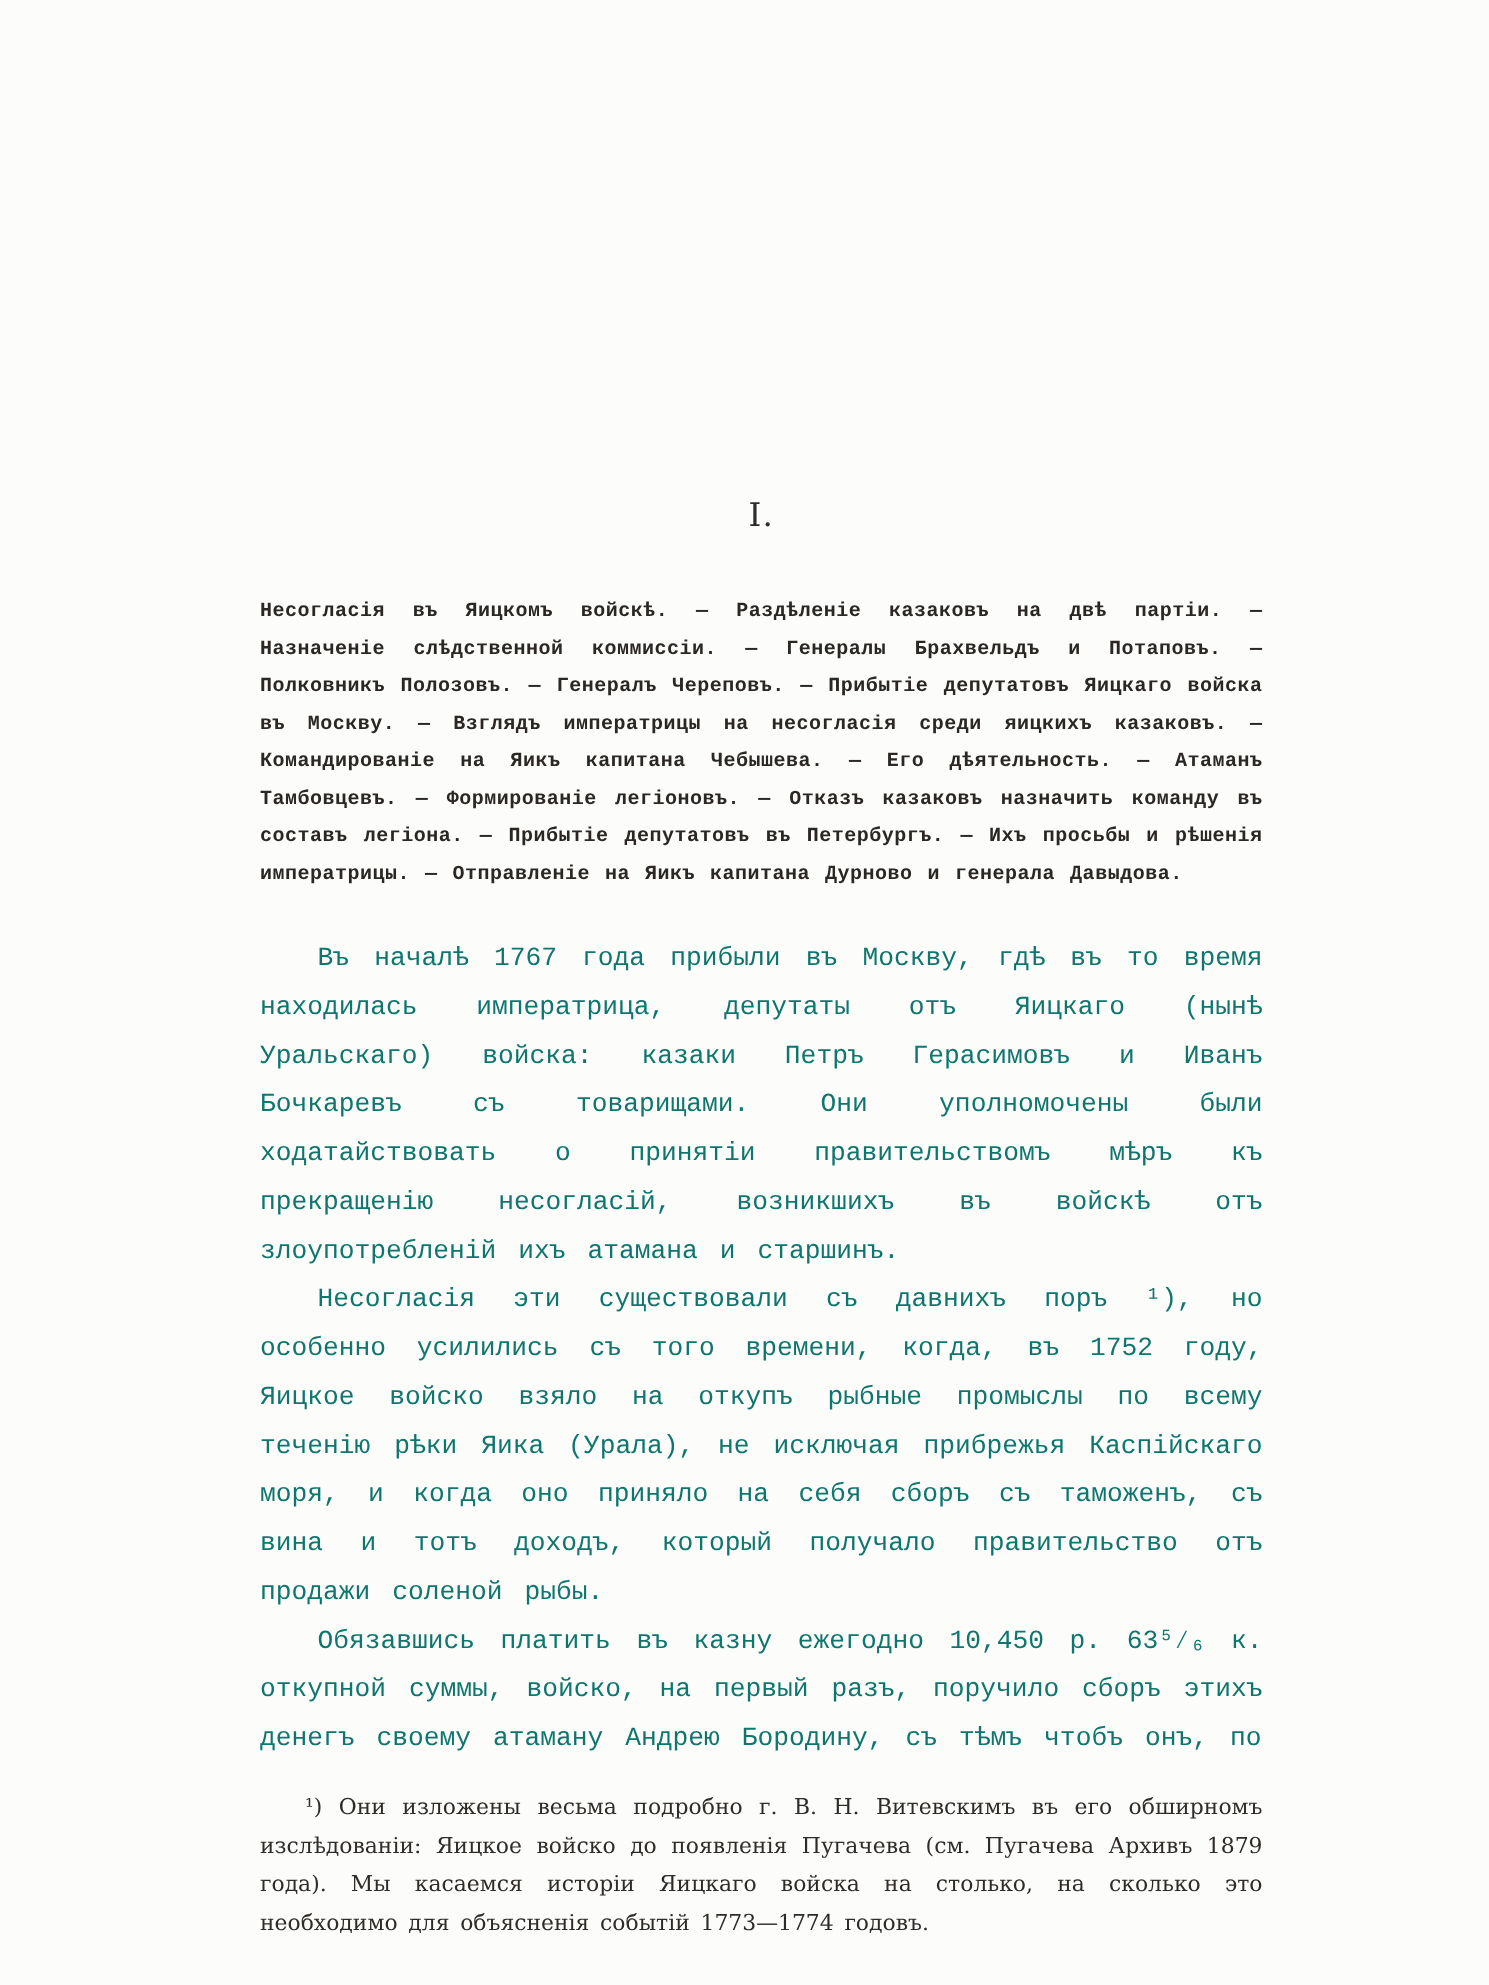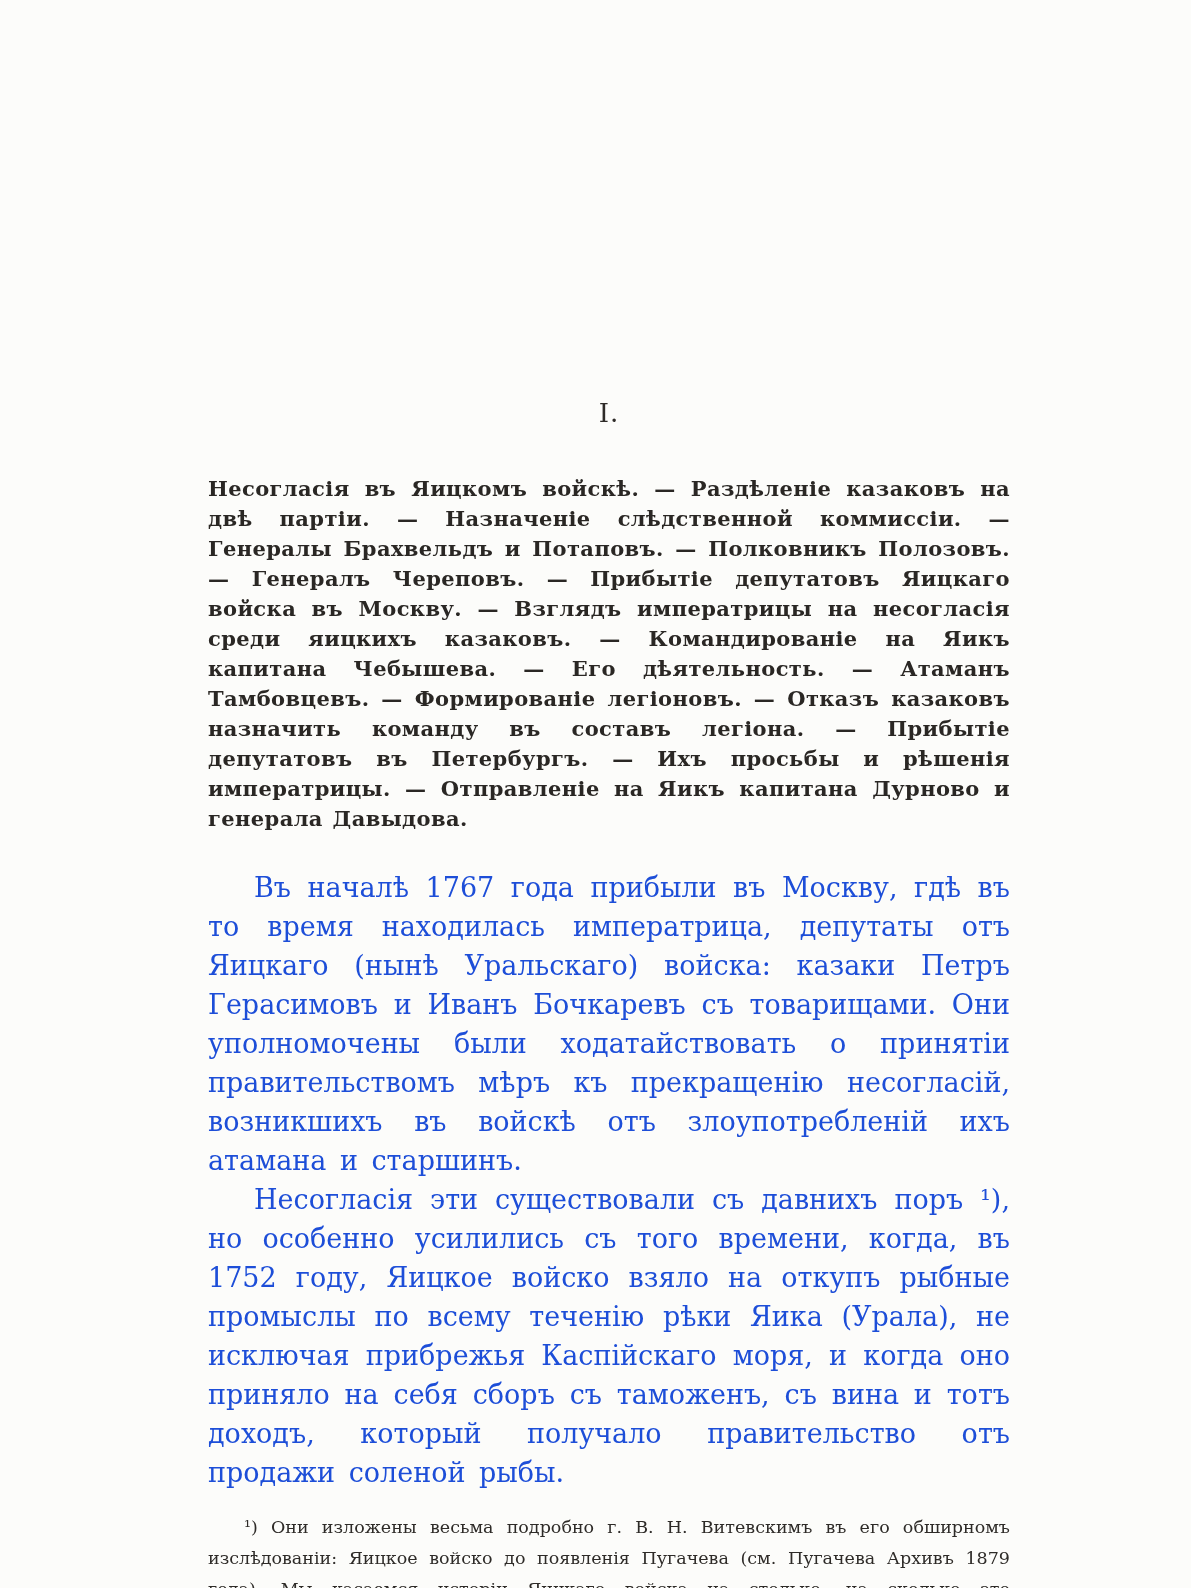--- a/index.html
+++ b/index.html
@@ -25,40 +25,42 @@
   }
   .chapter-number {
     text-align: center;
     font-size: 26px;
     line-height: 30px;
     letter-spacing: 1px;
     margin: 0 0 46px 0;
     font-weight: normal;
   }
   .chapter-summary {
-    font-size: 21px;
+    font-size: 16px;
     line-height: 30px;
     font-weight: bold;
     text-align: justify;
     letter-spacing: 0.4px;
     word-spacing: 2px;
     margin: 0 0 16px 0;
     color: #2a2724;
+    font-family: Liberation Mono, monospace;
   }
   .body-text {
     margin-top: 34px;
   }
   .body-text p {
-    font-size: 27px;
+    font-size: 21px;
     line-height: 39px;
     text-align: justify;
     word-spacing: 5px;
     text-indent: 46px;
     margin: 0;
-    color: #1d4ed8;
+    color: #0f766e;
+    font-family: Liberation Mono, monospace;
   }
   .footnote {
     margin-top: 20px;
     font-size: 17.5px;
     line-height: 31px;
     text-align: justify;
     text-indent: 36px;
     word-spacing: 3px;
     color: #2e2b28;
   }
@@ -71,18 +73,19 @@
 <div class="page">
   <div class="text-block">
 
     <div class="chapter-number">I.</div>
 
     <p class="chapter-summary">Несогласія въ Яицкомъ войскѣ. — Раздѣленіе казаковъ на двѣ партіи. — Назначеніе слѣдственной коммиссіи. — Генералы Брахвельдъ и Потаповъ. — Полковникъ Полозовъ. — Генералъ Череповъ. — Прибытіе депутатовъ Яицкаго войска въ Москву. — Взглядъ императрицы на несогласія среди яицкихъ казаковъ. — Командированіе на Яикъ капитана Чебышева. — Его дѣятельность. — Атаманъ Тамбовцевъ. — Формированіе легіоновъ. — Отказъ казаковъ назначить команду въ составъ легіона. — Прибытіе депутатовъ въ Петербургъ. — Ихъ просьбы и рѣшенія императрицы. — Отправленіе на Яикъ капитана Дурново и генерала Давыдова.</p>
 
     <div class="body-text">
       <p>Въ началѣ 1767 года прибыли въ Москву, гдѣ въ то время находилась императрица, депутаты отъ Яицкаго (нынѣ Уральскаго) войска: казаки Петръ Герасимовъ и Иванъ Бочкаревъ съ товарищами. Они уполномочены были ходатайствовать о принятіи правительствомъ мѣръ къ прекращенію несогласій, возникшихъ въ войскѣ отъ злоупотребленій ихъ атамана и старшинъ.</p>
       <p>Несогласія эти существовали съ давнихъ поръ ¹), но особенно усилились съ того времени, когда, въ 1752 году, Яицкое войско взяло на откупъ рыбные промыслы по всему теченію рѣки Яика (Урала), не исключая прибрежья Каспійскаго моря, и когда оно приняло на себя сборъ съ таможенъ, съ вина и тотъ доходъ, который получало правительство отъ продажи соленой рыбы.</p>
+      <p>Обязавшись платить въ казну ежегодно 10,450 р. 63⁵⁄₆ к. откупной суммы, войско, на первый разъ, поручило сборъ этихъ денегъ своему атаману Андрею Бородину, съ тѣмъ чтобъ онъ, по</p>
     </div>
 
     <p class="footnote"><span>¹) Они изложены весьма подробно г. В. Н. Витевскимъ въ его обширномъ изслѣдованіи: </span><span class="it">Яицкое войско до появленія Пугачева</span><span> (см. </span><span class="it">Пугачева Архивъ</span><span> 1879 года). Мы касаемся исторіи Яицкаго войска на столько, на сколько это необходимо для объясненія событій 1773—1774 годовъ.</span></p>
 
   </div>
 </div>
 
 </body></html>

